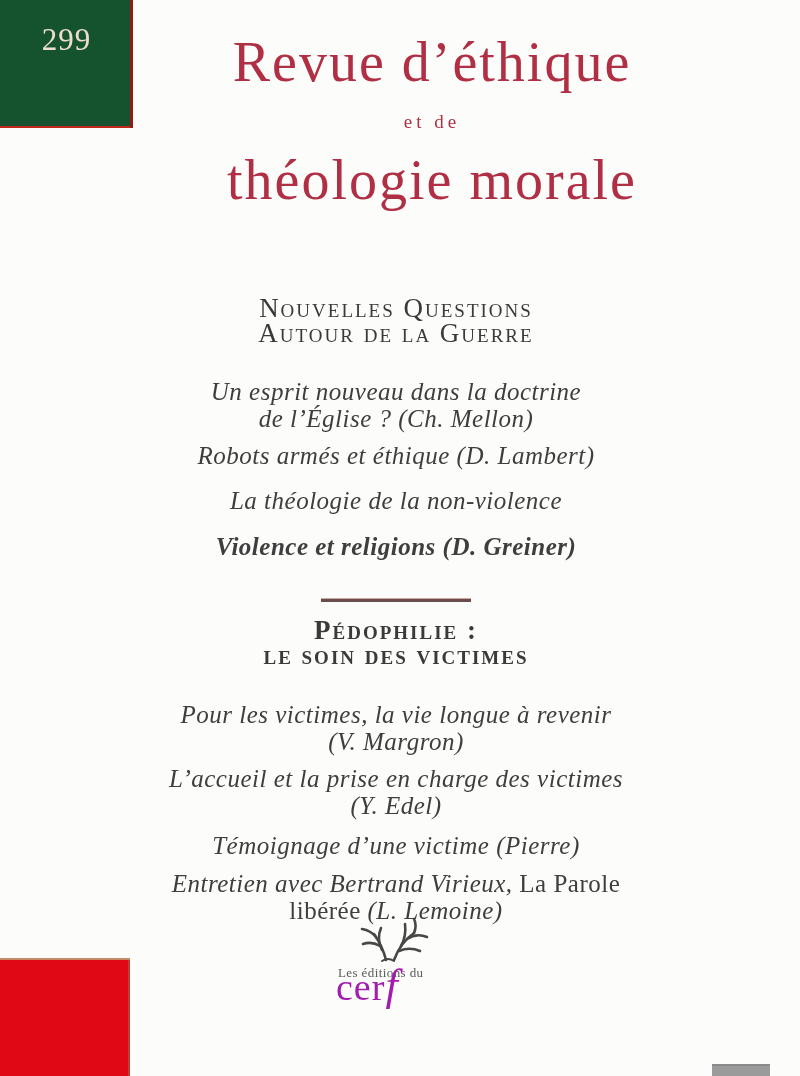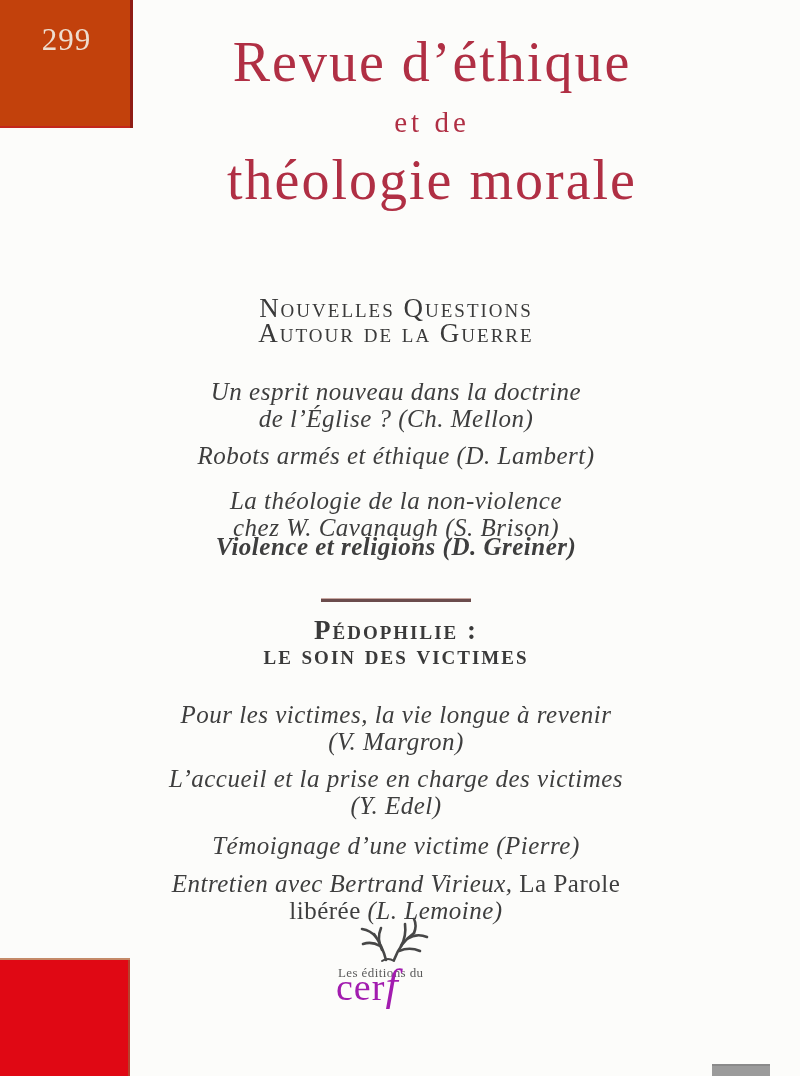--- a/index.html
+++ b/index.html
@@ -4,35 +4,35 @@
 <style>
   html,body{margin:0;padding:0;}
   body{
     width:800px;height:1076px;position:relative;overflow:hidden;
     background:#fcfcfa;
     font-family:"Liberation Serif","DejaVu Serif",serif;
   }
   
   .issue-box{
     position:absolute;left:0;top:0;width:133px;height:128px;
-    background:#c2410c;
+    background:#14532d;
     box-shadow:inset -3px 0 0 #8f1d15, inset 0 -2px 0 #c2271c;
   }
   .issue-number{
     position:absolute;left:0;top:22px;width:100%;
     text-align:center;
     color:#eeddcf;font-size:31px;letter-spacing:1px;
   }
   
   .title-block{
     position:absolute;left:64px;top:28px;width:736px;text-align:center;
     color:#b02f44;
   }
   .title-l1,.title-l3{font-size:56px;line-height:68px;letter-spacing:2px;}
-  .title-l2{font-size:29px;line-height:36px;margin-top:8px;letter-spacing:4px;}
+  .title-l2{font-size:19px;line-height:36px;margin-top:8px;letter-spacing:4px;}
   .title-l3{margin-top:6px;}
   
   .column{position:absolute;left:4px;top:0;width:784px;height:1076px;margin-top:12px;}
   .col-item{position:absolute;left:0;width:100%;text-align:center;}
   .section-heading{
     font-variant:small-caps;
     color:#3a3a3a;font-size:27px;line-height:25px;letter-spacing:2px;
   }
   .article{
     color:#3e3e3e;font-style:italic;
@@ -90,21 +90,20 @@
     <div>Un esprit nouveau dans la doctrine</div>
     <div>de l’Église ? (Ch. Mellon)</div>
   </div>
 
   <div class="col-item article" style="top:430px;">
     <div>Robots armés et éthique (D. Lambert)</div>
   </div>
 
   <div class="col-item article" style="top:475px;">
     <div>La théologie de la non-violence</div>
-    <div>chez W. Cavanaugh (S. Brison)</div>
   </div>
 
   <div class="col-item article" style="top:521px;font-weight:bold;">
     <div>Violence et religions (D. Greiner)</div>
   </div>
 
   <div class="divider" style="top:587px;"></div>
 
   <div class="col-item section-heading" style="top:606px;font-weight:bold;">
     <div>Pédophilie :</div>

